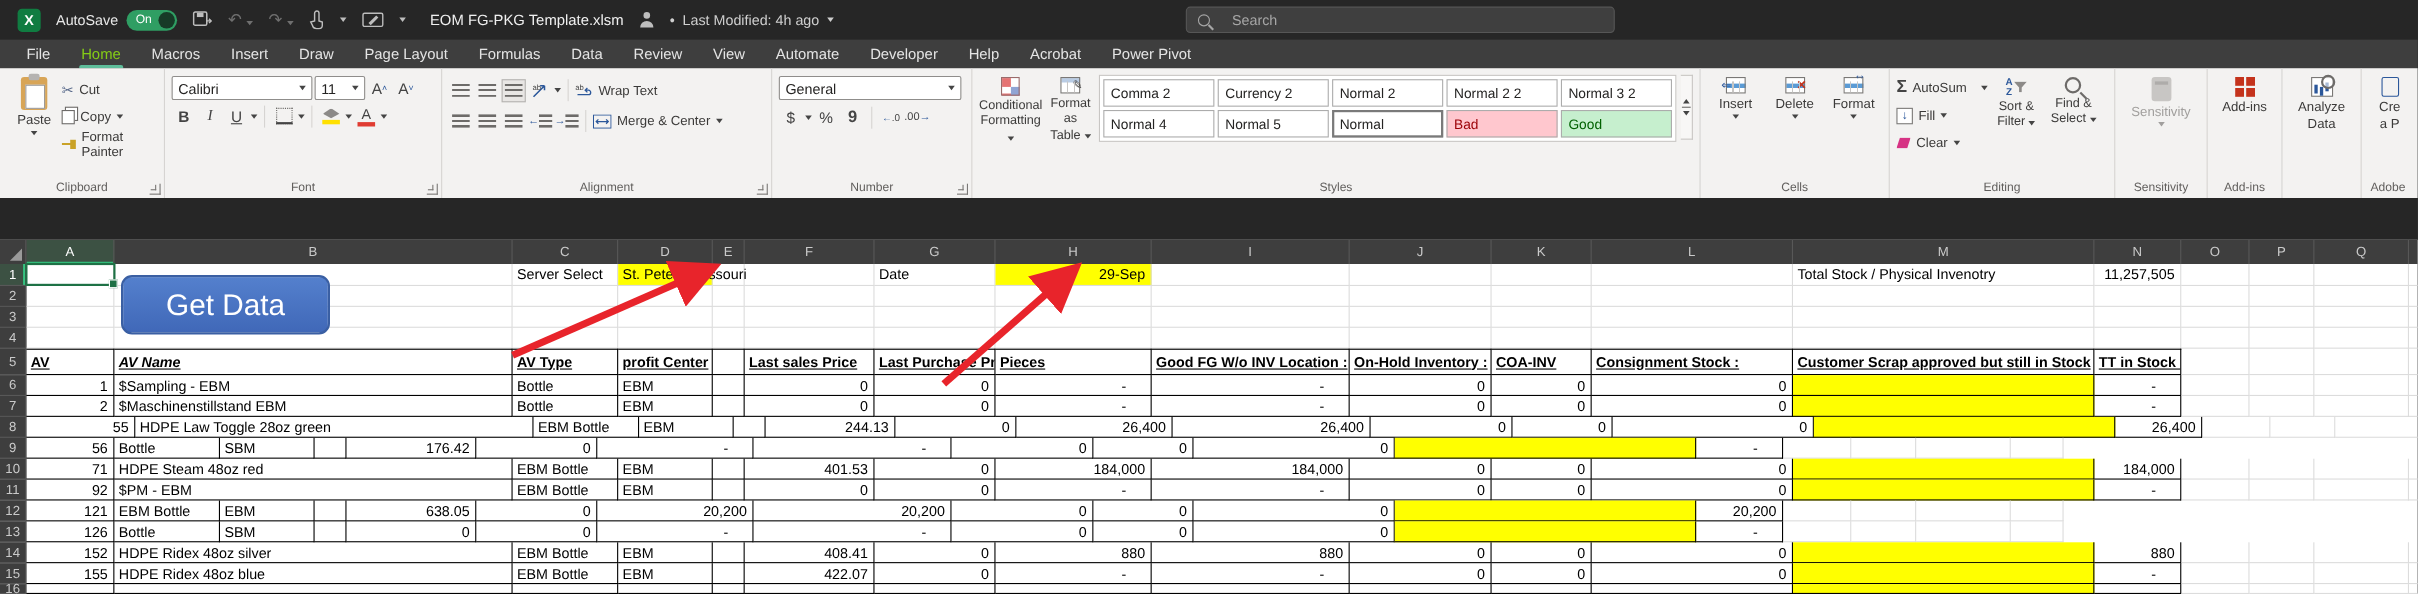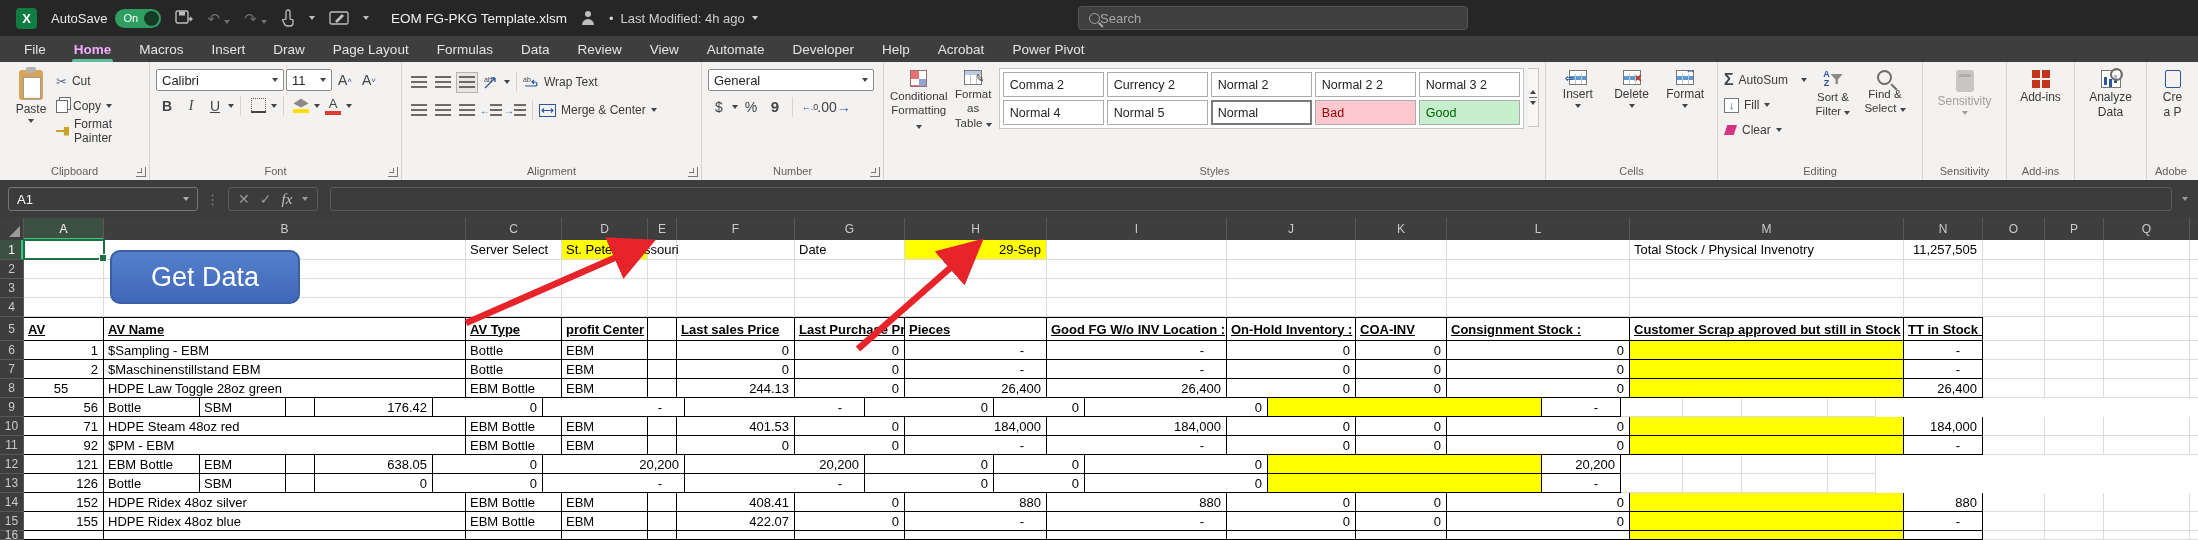--- a/index.html
+++ b/index.html
@@ -26,31 +26,31 @@
   .icon-svg { display:inline-block; vertical-align:middle; }
   .fname { color:#f0f0f0; font-size:13.5px; margin-left:8px; }
   .person { width:14px; height:14px; position:relative; }
   .person::before { content:""; position:absolute; top:0; left:4px; width:6px; height:6px;
                     border-radius:50%; background:#bdbdbd; }
   .person::after { content:""; position:absolute; bottom:0; left:1px; width:12px; height:6px;
                    border-radius:6px 6px 0 0; background:#bdbdbd; }
   .lastmod { color:#cfcfcf; font-size:13px; display:flex; align-items:center; gap:7px; }
   .search { position:absolute; left:1078px; top:6px; width:390px; height:24px; background:#3f3f3f;
             border:1px solid #565656; border-radius:4px; display:flex; align-items:center;
-            gap:0; padding-left:10px; color:#a6a6a6; font-size:13px; }
+            gap:20px; padding-left:10px; color:#a6a6a6; font-size:13px; }
   .mag { width:11px; height:11px; border:1.5px solid #a6a6a6; border-radius:50%; position:relative; flex:none; }
   .mag::after { content:""; position:absolute; width:6px; height:1.5px; background:#a6a6a6;
                 transform:rotate(45deg); left:8px; top:10px; }
 
   
   .tabrow { position:absolute; top:36px; left:0; width:2198px; height:26px; background:#3e3e3e;
             display:flex; align-items:stretch; padding-left:10px; }
   .tab { color:#e4e4e4; font-size:13.5px; padding:0 14px; display:flex; align-items:center;
          position:relative; }
-  .tab.active { color:#f0abfc; font-weight:bold; }
+  .tab.active { color:#84cc16; font-weight:normal; }
   .tab.active::after { content:""; position:absolute; left:12px; right:12px; bottom:0;
                        height:3px; background:#5ebd9a; border-radius:2px 2px 0 0; }
 
   
   .ribbon { position:absolute; top:62px; left:0; width:2198px; height:118px; background:#f3f2f1;
             display:flex; color:#3b3a39; font-size:12px; overflow:hidden; }
   .grp { position:relative; border-right:1px solid #d6d4d2; display:flex; flex-direction:column;
          padding:4px 6px 0 6px; flex:none; }
   .grp-body { flex:1; display:flex; }
   .grp-label { height:18px; font-size:11px; color:#615f5d; display:flex; align-items:center;
@@ -392,21 +392,21 @@
               <span>%</span>
             </div>
           <div class="fbtn" style="font-weight:bold;font-size:15px">
               <span>9</span>
             </div>
           <div class="vdiv"></div>
           <div class="fbtn" style="font-size:9px">
               <span style="color:#2b579a">←</span>
               <span>.0</span>
             </div>
-          <div class="fbtn" style="font-size:14px">
+          <div class="fbtn" style="font-size:10px">
               <span>.00</span>
               <span style="color:#2b579a">→</span>
             </div>
         </div>
       </div>
       <div class="grp-label">Number</div>
       <div class="launcher"></div>
     </div>
 
     <div class="grp" style="width:662px">
@@ -538,35 +538,20 @@
       <div class="grp-body" style="justify-content:flex-start">
         <div class="bigbtn" style="width:60px">
           <span class="ic" style="width:16px;height:18px;border:1px solid #2b579a;border-radius:2px"></span>
           <span><span>Cre</span><br><span>a P</span></span>
         </div>
       </div>
       <div class="grp-label" style="justify-content:flex-start;padding-left:2px">Adobe</div>
     </div>
   </div>
 
-  <div class="formulabar">
-    <div class="namebox">
-      <span>A1</span>
-      <span class="chev small" style="color:#b0b0b0"></span>
-    </div>
-    <span class="fdots">⋮</span>
-    <div class="fxgroup">
-      <span>✕</span>
-      <span>✓</span>
-      <span class="fx">fx</span>
-      <span class="chev small" style="color:#9a9a9a"></span>
-    </div>
-    <div class="finput"></div>
-    <span class="chev small" style="color:#9a9a9a;margin-right:10px"></span>
-  </div>
 
   <div class="sheet">
     <div id="grid-cells">
         <div class="colhdr-row">
           <div class="corner"></div>
           <div class="colhdr sel" style="width: 80px;">A</div>
           <div class="colhdr" style="width: 362px;">B</div>
           <div class="colhdr" style="width: 96px;">C</div>
           <div class="colhdr" style="width: 86px;">D</div>
           <div class="colhdr" style="width: 29px;">E</div>
@@ -678,21 +663,21 @@
           <div class="cell" style="width: 62px;"></div>
           <div class="cell" style="width: 59px;"></div>
           <div class="cell" style="width: 86px;"></div>
           <div class="cell" style="width: 48px;"></div>
         </div>
         <div class="srow" style="height: 24px;">
           <div class="rowhdr">5</div>
           <div class="cell tb tbt th" style="width: 80px;">
             <span>AV</span>
           </div>
-          <div class="cell tb tbt th" style="width: 362px;">
+          <div class="cell tb tbt th" style="width: 362px; font-style: italic;">
             <span>AV Name</span>
           </div>
           <div class="cell tb tbt th" style="width: 96px;">
             <span>AV Type</span>
           </div>
           <div class="cell tb tbt th" style="width: 86px;">
             <span>profit Center</span>
           </div>
           <div class="cell tb tbt th" style="width: 29px;"></div>
           <div class="cell tb tbt th" style="width: 118px;">
@@ -812,21 +797,21 @@
           <div class="cell tb ac" style="width: 79px;">
             <span>-</span>
           </div>
           <div class="cell" style="width: 62px;"></div>
           <div class="cell" style="width: 59px;"></div>
           <div class="cell" style="width: 86px;"></div>
           <div class="cell" style="width: 48px;"></div>
         </div>
         <div class="srow" style="height: 19px;">
           <div class="rowhdr">8</div>
-          <div class="cell tb r" style="width: 80px; justify-content: center;">
+          <div class="cell tb r" style="width: 99px;">
             <span>55</span>
           </div>
           <div class="cell tb" style="width: 362px;">
             <span>HDPE Law Toggle 28oz green</span>
           </div>
           <div class="cell tb" style="width: 96px;">
             <span>EBM Bottle</span>
           </div>
           <div class="cell tb" style="width: 86px;">
             <span>EBM</span>

